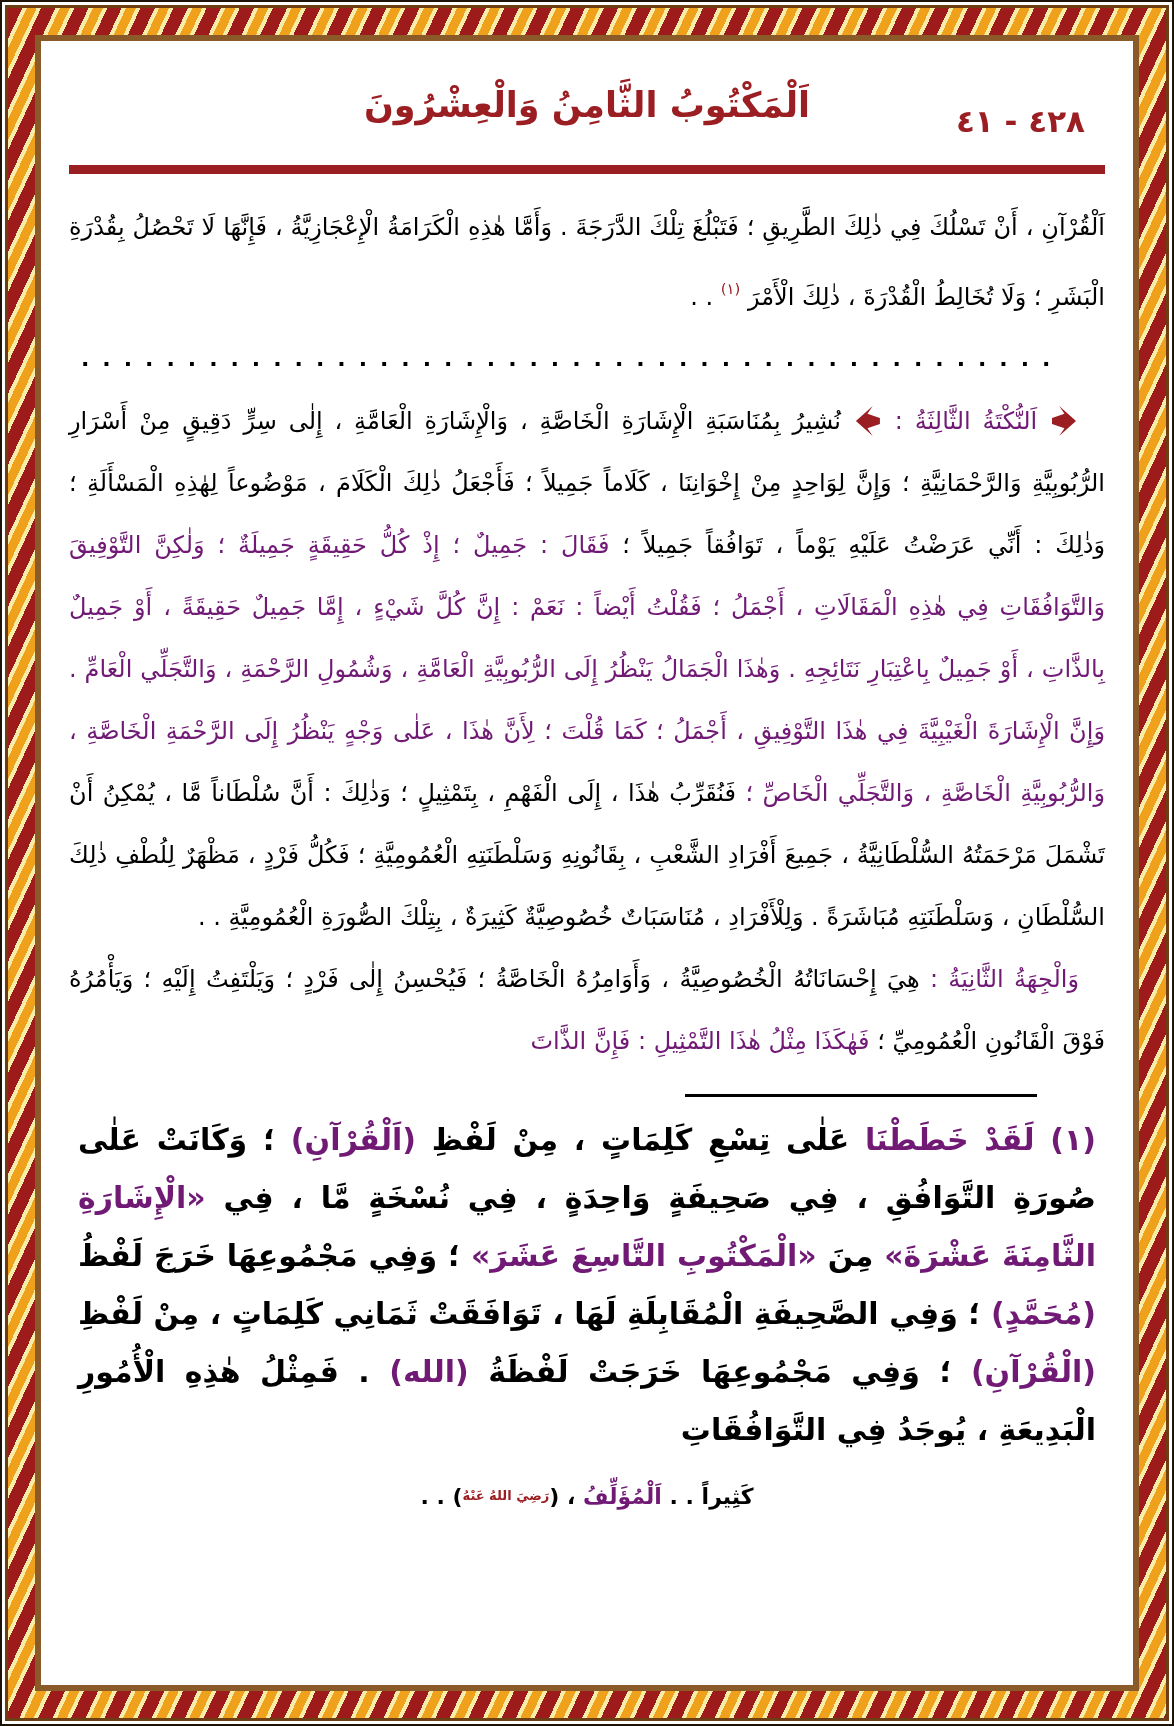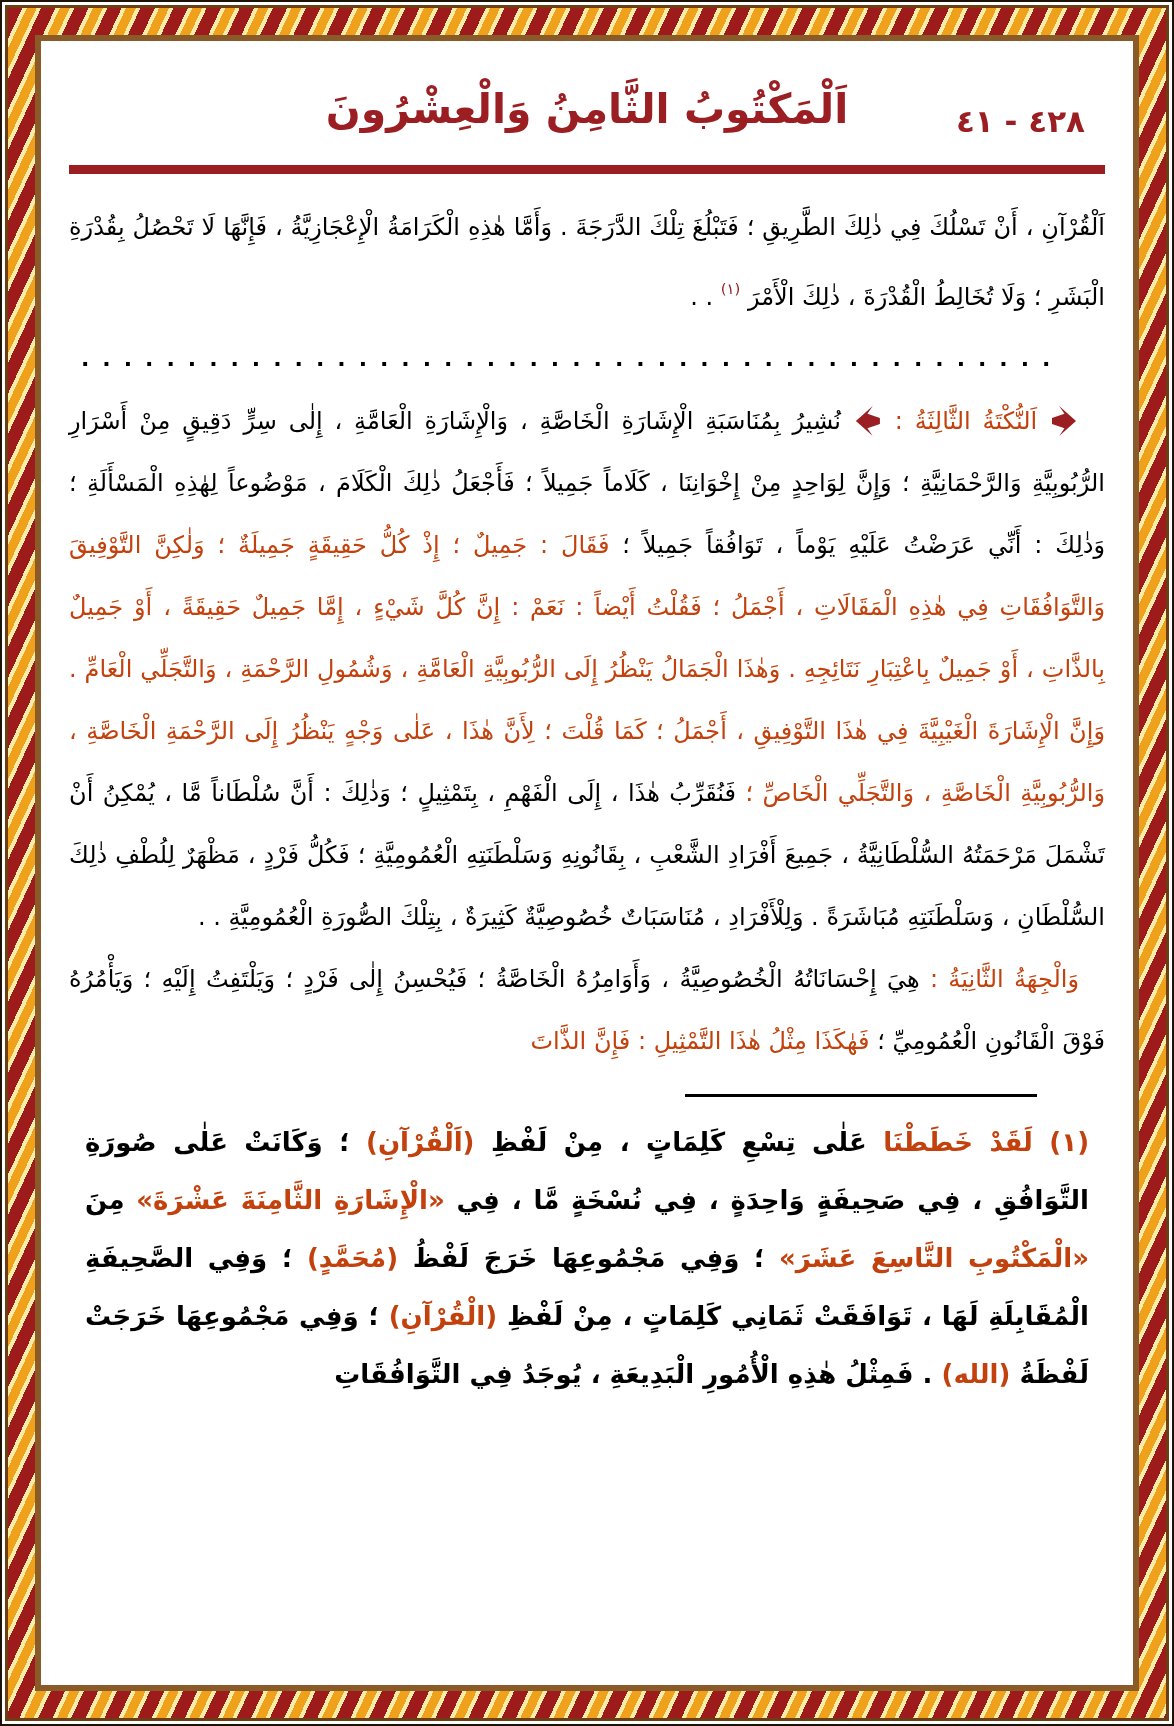--- a/index.html
+++ b/index.html
@@ -30,57 +30,57 @@
     overflow:hidden;
   }
   .header{position:relative;height:72px;margin-top:22px;}
   .page-number{
     position:absolute;left:auto;right:20px;top:26px;
     color:#9b1e23;font-size:31px;font-weight:700;
     letter-spacing:2px;
   }
   .title{
     text-align:center;color:#9b1e23;
-    font-size:41px;font-weight:700;padding-top:8px;
+    font-size:35px;font-weight:700;padding-top:8px;
   }
   .rule{
     height:6px;margin-top:16px;
     border-top:6px solid #9b1e23;
     border-bottom:3px solid #9b1e23;
   }
   .body-text{margin-top:22px;}
   .para{
     margin:0;font-size:24px;font-weight:400;
     line-height:62px;text-align:justify;color:#000;
   }
   .para.indent{text-indent:26px;}
   .dots{
     font-size:22px;font-weight:700;color:#000;
     letter-spacing:13px;line-height:62px;
     overflow:hidden;white-space:nowrap;
     direction:ltr;text-align:left;padding-left:12px;
   }
   .r-black{color:#000;}
-  .r-red{color:#c2410c;}
+  .r-red{color:#701a75;}
   .r-sup-red{color:#9b1e23;font-size:0.62em;vertical-align:11px;letter-spacing:0;}
   .r-seal{color:#9b1e23;font-size:13px;font-weight:700;display:inline-block;
           transform:translateY(-4px);letter-spacing:0;}
   .orn{
     display:inline-block;width:24px;height:30px;background:#9b1e23;
     vertical-align:-7px;margin:0 3px;
   }
   .orn-open{ clip-path:polygon(100% 50%, 30% 0, 52% 26%, 0 40%, 0 60%, 52% 74%, 30% 100%); }
   .orn-close{ clip-path:polygon(0 50%, 70% 0, 48% 26%, 100% 40%, 100% 60%, 48% 74%, 70% 100%); }
   .fn-divider{
     width:352px;height:0;border-top:3px solid #000;
     margin:22px 68px 14px auto;
   }
   .footnote{margin-top:6px;}
   .fn-para{
-    margin:16px;font-size:26px;font-weight:700;
+    margin:9px;font-size:30px;font-weight:700;
     line-height:58px;text-align:justify;color:#000;
   }
   .fn-center{
     margin:0;font-size:22px;font-weight:700;
     line-height:58px;text-align:center;color:#000;
   }
 </style>
 </head>
 <body>
 
@@ -102,17 +102,18 @@
 
         <p class="para indent"><span class="orn orn-open"></span><span class="r-red"> اَلنُّكْتَةُ الثَّالِثَةُ : </span><span class="orn orn-close"></span><span class="r-black"> نُشِيرُ بِمُنَاسَبَةِ الْإِشَارَةِ الْخَاصَّةِ ، وَالْإِشَارَةِ الْعَامَّةِ ، إِلٰى سِرٍّ دَقِيقٍ مِنْ أَسْرَارِ الرُّبُوبِيَّةِ وَالرَّحْمَانِيَّةِ ؛ وَإِنَّ لِوَاحِدٍ مِنْ إِخْوَانِنَا ، كَلَاماً جَمِيلاً ؛ فَأَجْعَلُ ذٰلِكَ الْكَلَامَ ، مَوْضُوعاً لِهٰذِهِ الْمَسْأَلَةِ ؛ وَذٰلِكَ : أَنِّي عَرَضْتُ عَلَيْهِ يَوْماً ، تَوَافُقاً جَمِيلاً ؛ </span><span class="r-red">فَقَالَ : جَمِيلٌ ؛ إِذْ كُلُّ حَقِيقَةٍ جَمِيلَةٌ ؛ وَلٰكِنَّ التَّوْفِيقَ وَالتَّوَافُقَاتِ فِي هٰذِهِ الْمَقَالَاتِ ، أَجْمَلُ ؛ فَقُلْتُ أَيْضاً : نَعَمْ : إِنَّ كُلَّ شَيْءٍ ، إِمَّا جَمِيلٌ حَقِيقَةً ، أَوْ جَمِيلٌ بِالذَّاتِ ، أَوْ جَمِيلٌ بِاعْتِبَارِ نَتَائِجِهِ . وَهٰذَا الْجَمَالُ يَنْظُرُ إِلَى الرُّبُوبِيَّةِ الْعَامَّةِ ، وَشُمُولِ الرَّحْمَةِ ، وَالتَّجَلِّي الْعَامِّ . وَإِنَّ الْإِشَارَةَ الْغَيْبِيَّةَ فِي هٰذَا التَّوْفِيقِ ، أَجْمَلُ ؛ كَمَا قُلْتَ ؛ لِأَنَّ هٰذَا ، عَلٰى وَجْهٍ يَنْظُرُ إِلَى الرَّحْمَةِ الْخَاصَّةِ ، وَالرُّبُوبِيَّةِ الْخَاصَّةِ ، وَالتَّجَلِّي الْخَاصِّ ؛ </span><span class="r-black">فَنُقَرِّبُ هٰذَا ، إِلَى الْفَهْمِ ، بِتَمْثِيلٍ ؛ وَذٰلِكَ : أَنَّ سُلْطَاناً مَّا ، يُمْكِنُ أَنْ تَشْمَلَ مَرْحَمَتُهُ السُّلْطَانِيَّةُ ، جَمِيعَ أَفْرَادِ الشَّعْبِ ، بِقَانُونِهِ وَسَلْطَنَتِهِ الْعُمُومِيَّةِ ؛ فَكُلُّ فَرْدٍ ، مَظْهَرٌ لِلُطْفِ ذٰلِكَ السُّلْطَانِ ، وَسَلْطَنَتِهِ مُبَاشَرَةً . وَلِلْأَفْرَادِ ، مُنَاسَبَاتٌ خُصُوصِيَّةٌ كَثِيرَةٌ ، بِتِلْكَ الصُّورَةِ الْعُمُومِيَّةِ . .</span></p>
 
         <p class="para indent"><span class="r-red">وَالْجِهَةُ الثَّانِيَةُ : </span><span class="r-black">هِيَ إِحْسَانَاتُهُ الْخُصُوصِيَّةُ ، وَأَوَامِرُهُ الْخَاصَّةُ ؛ فَيُحْسِنُ إِلٰى فَرْدٍ ؛ وَيَلْتَفِتُ إِلَيْهِ ؛ وَيَأْمُرُهُ فَوْقَ الْقَانُونِ الْعُمُومِيِّ ؛ </span><span class="r-red">فَهٰكَذَا مِثْلُ هٰذَا التَّمْثِيلِ : فَإِنَّ الذَّاتَ</span></p>
       </div>
 
       <div class="fn-divider"></div>
 
       <div class="footnote">
         <p class="fn-para"><span class="r-red">(١) لَقَدْ خَطَطْنَا </span><span class="r-black">عَلٰى تِسْعِ كَلِمَاتٍ ، مِنْ لَفْظِ </span><span class="r-red">(اَلْقُرْآنِ)</span><span class="r-black"> ؛ وَكَانَتْ عَلٰى صُورَةِ التَّوَافُقِ ، فِي صَحِيفَةٍ وَاحِدَةٍ ، فِي نُسْخَةٍ مَّا ، فِي </span><span class="r-red">«الْإِشَارَةِ الثَّامِنَةَ عَشْرَةَ»</span><span class="r-black"> مِنَ </span><span class="r-red">«الْمَكْتُوبِ التَّاسِعَ عَشَرَ»</span><span class="r-black"> ؛ وَفِي مَجْمُوعِهَا خَرَجَ لَفْظُ </span><span class="r-red">(مُحَمَّدٍ)</span><span class="r-black"> ؛ وَفِي الصَّحِيفَةِ الْمُقَابِلَةِ لَهَا ، تَوَافَقَتْ ثَمَانِي كَلِمَاتٍ ، مِنْ لَفْظِ </span><span class="r-red">(الْقُرْآنِ)</span><span class="r-black"> ؛ وَفِي مَجْمُوعِهَا خَرَجَتْ لَفْظَةُ </span><span class="r-red">(الله)</span><span class="r-black"> . فَمِثْلُ هٰذِهِ الْأُمُورِ الْبَدِيعَةِ ، يُوجَدُ فِي التَّوَافُقَاتِ</span></p>
+        <p class="fn-center"><span class="r-black">كَثِيراً . . </span><span class="r-red">اَلْمُؤَلِّفُ</span><span class="r-black"> ، (</span><span class="r-seal">رَضِيَ اللهُ عَنْهُ</span><span class="r-black">) . .</span></p>
       </div>
 
     </div>
   </div>
 </div>
 
 </body></html>

